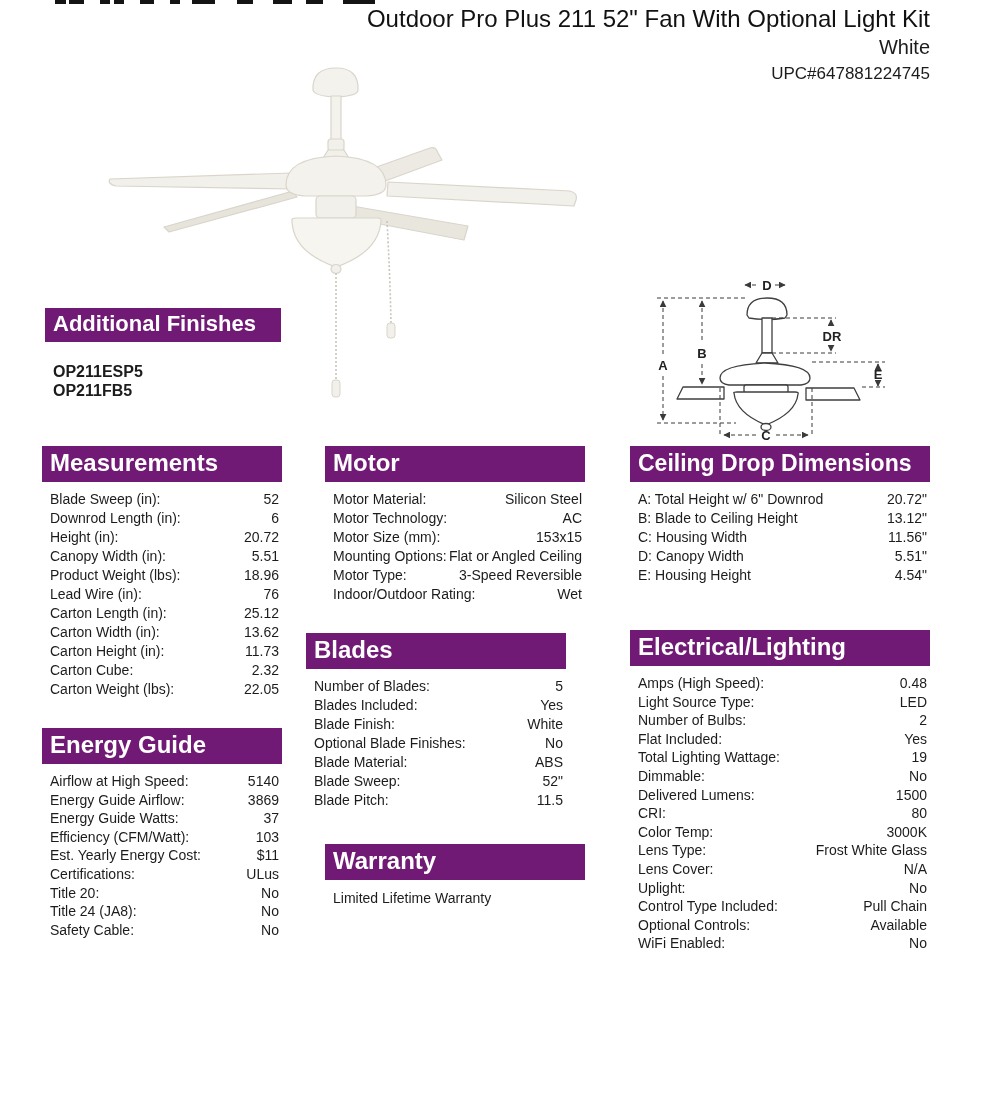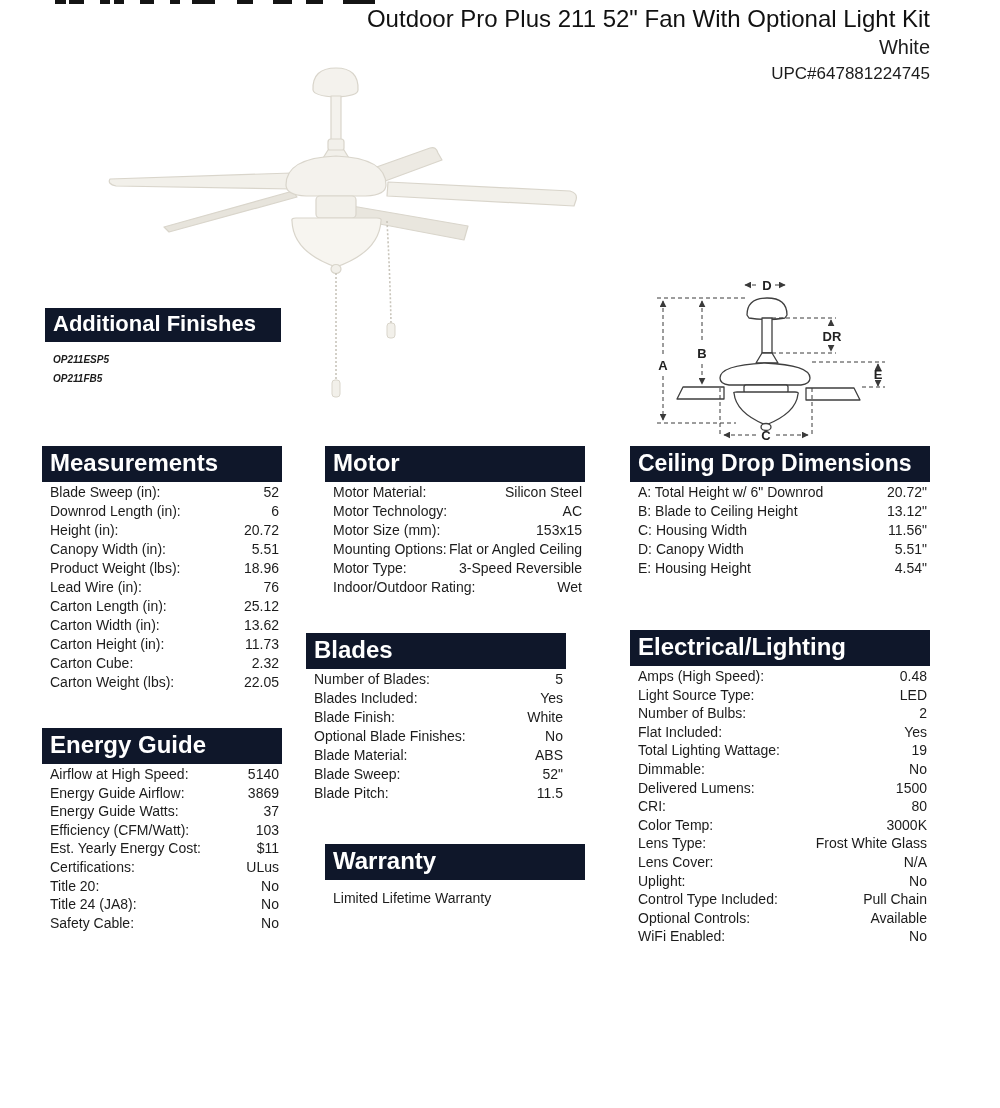--- a/index.html
+++ b/index.html
@@ -7,31 +7,31 @@
         font-family:"Liberation Sans",sans-serif;color:#1c1c1c;}
   
   .frag{position:absolute;top:0;background:#141414;height:4px;}
   
   .title-block{position:absolute;top:4px;right:70px;text-align:right;}
   .title-main{font-size:24px;line-height:29px;color:#111;}
   .title-finish{font-size:20px;line-height:24px;margin-top:2px;}
   .title-upc{font-size:17px;line-height:21px;margin-top:4px;}
   
   .sec{position:absolute;box-sizing:border-box;}
-  .sec-header{background:#0f172a;color:#fff;font-weight:bold;font-size:24px;height:36px;
+  .sec-header{background:#701a75;color:#fff;font-weight:bold;font-size:24px;height:36px;
               display:flex;align-items:center;padding:0 0 2px 8px;box-sizing:border-box;white-space:nowrap;}
   .sec-header.small{font-size:22px;height:34px;}
   .sec-header.tight{font-size:23px;}
-  .rows{padding-top:1px;}
+  .rows{padding-top:8px;}
   .row{display:flex;justify-content:space-between;align-items:baseline;
        font-size:14px;line-height:19px;padding:0 3px 0 8px;white-space:nowrap;}
   .row.dense{line-height:18.6px;}
   .lbl{text-align:left;}
   .val{text-align:right;}
-  .models{padding:8px 0 0 8px;font-weight:bold;font-size:10px;line-height:19px;font-style:italic;}
+  .models{padding:20px 0 0 8px;font-weight:bold;font-size:16px;line-height:19px;}
   .warranty-text{padding:10px 0 0 8px;font-size:14px;}
   svg text{font-family:"Liberation Sans",sans-serif;}
 </style>
 </head>
 <body>
 
 <div class="page">
 
   <div>
     <div class="frag" style="left:55px;width:11px;"></div>

